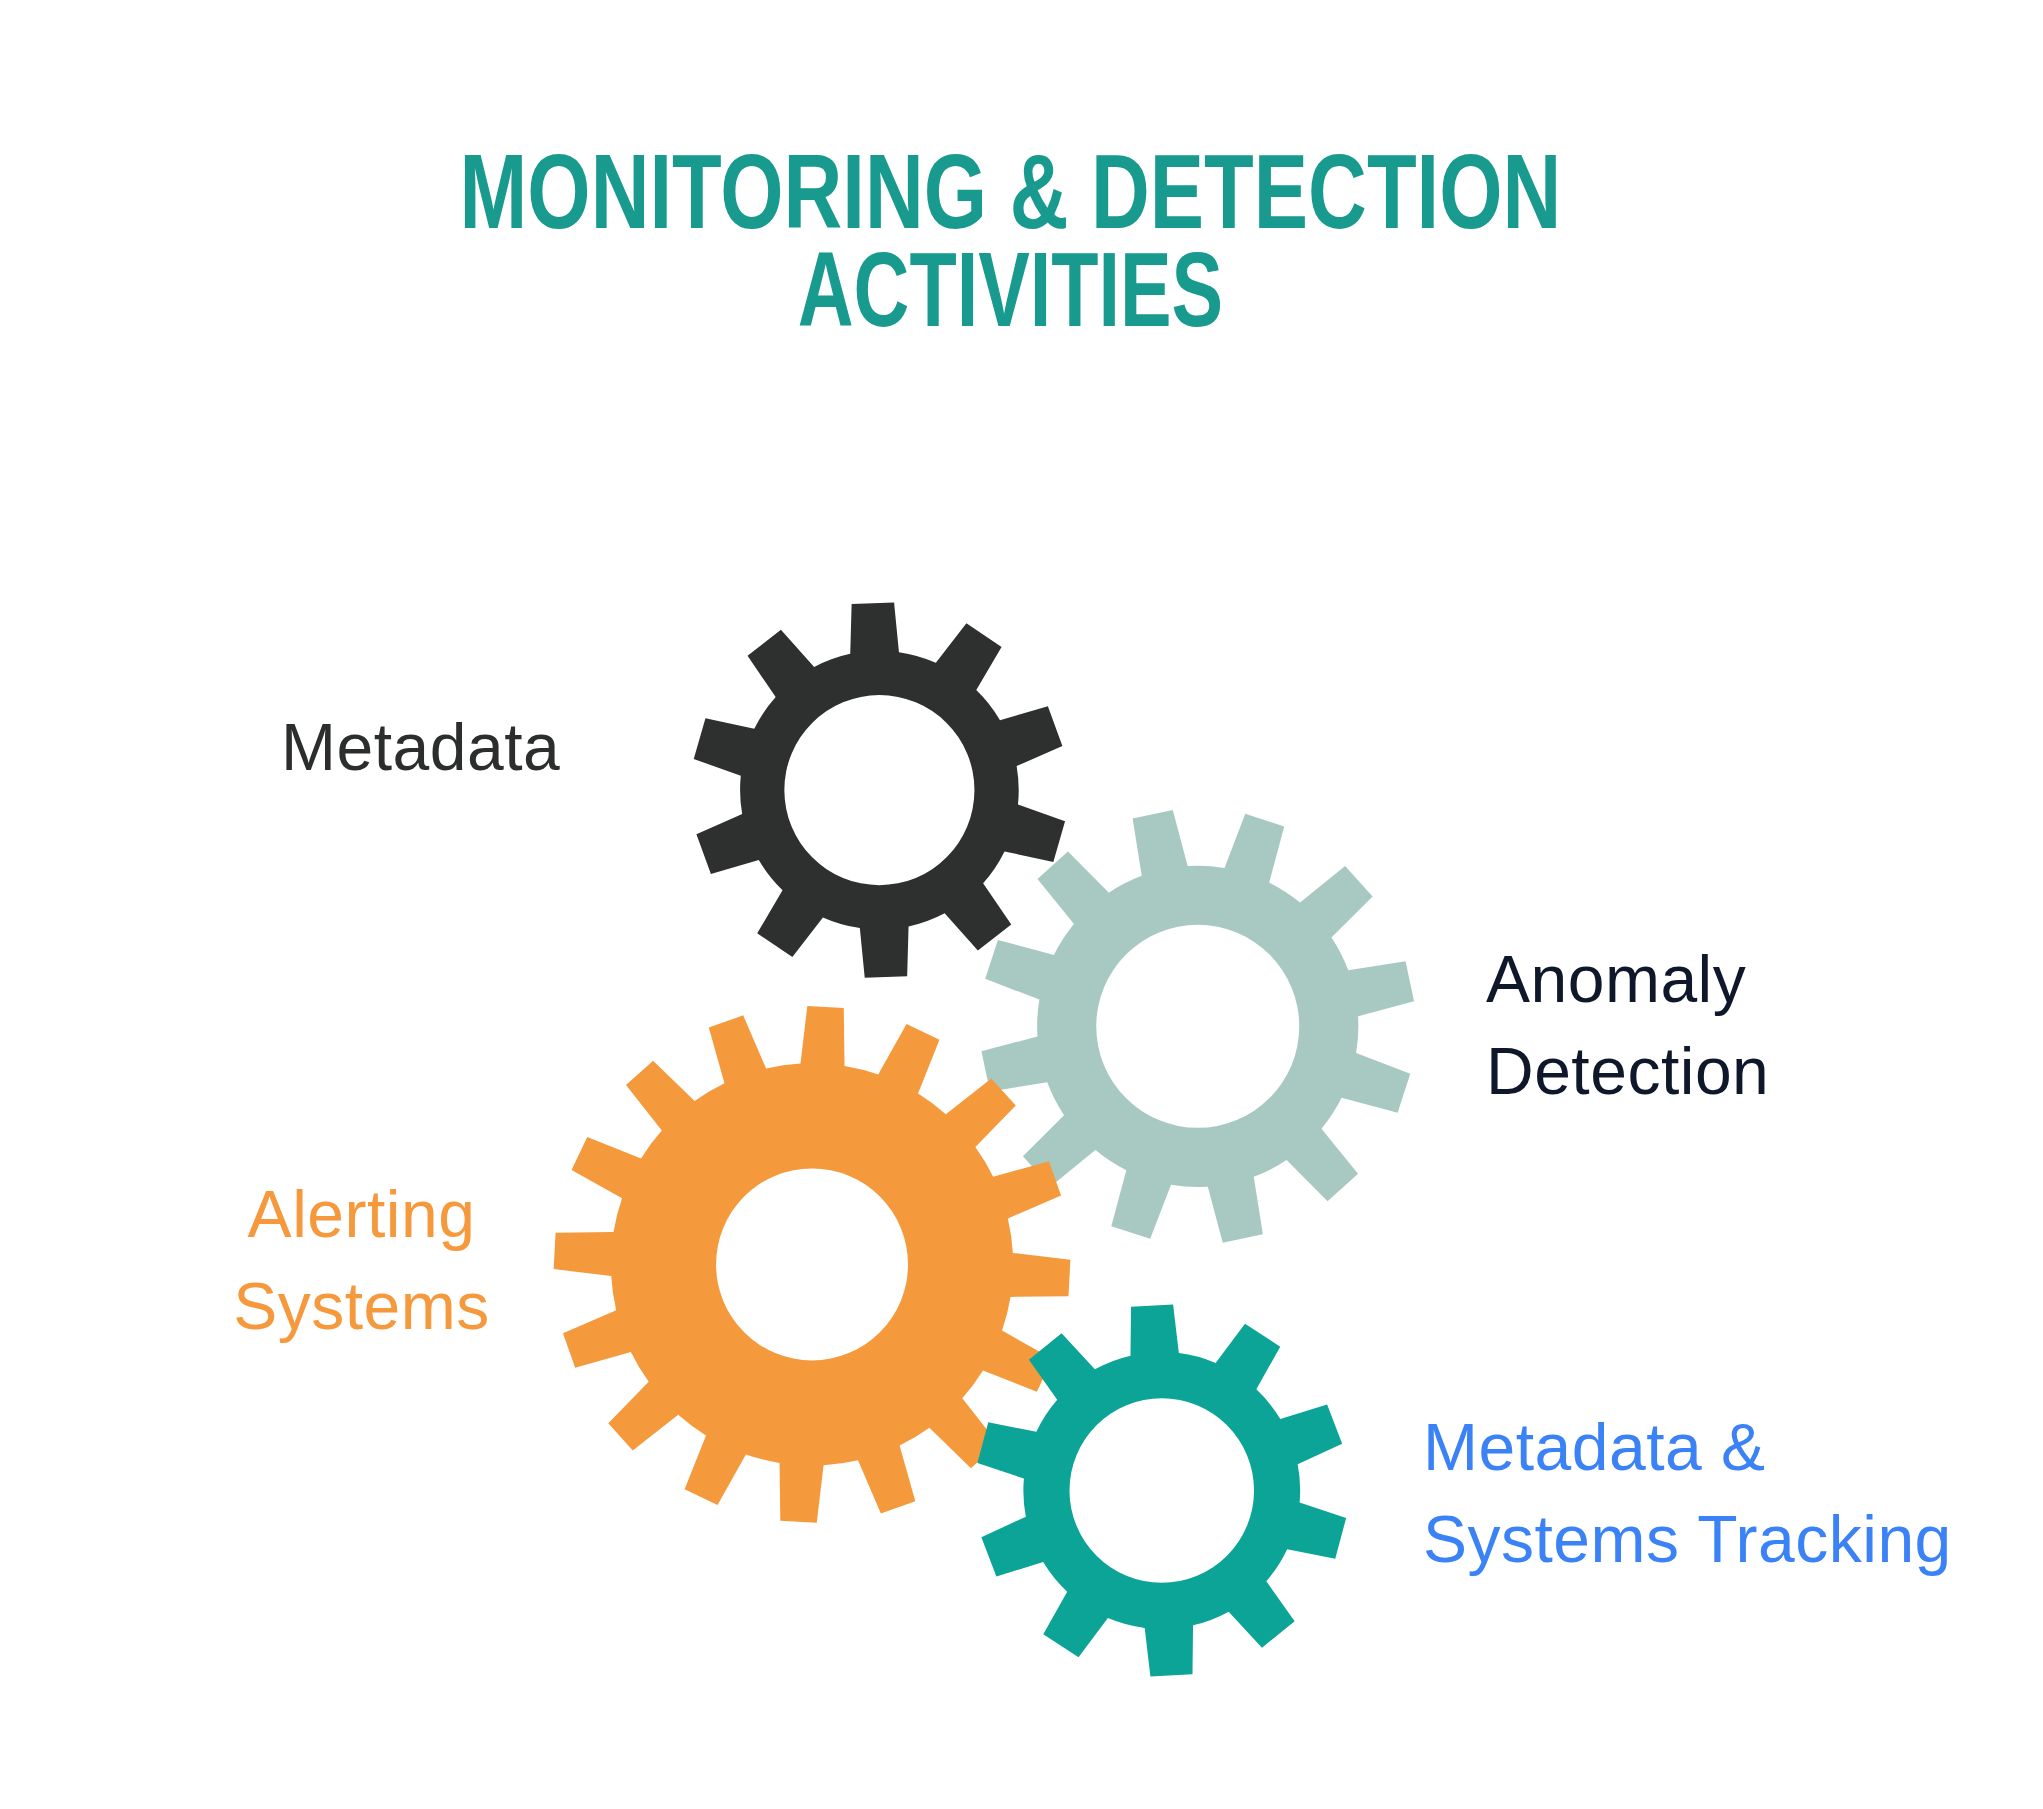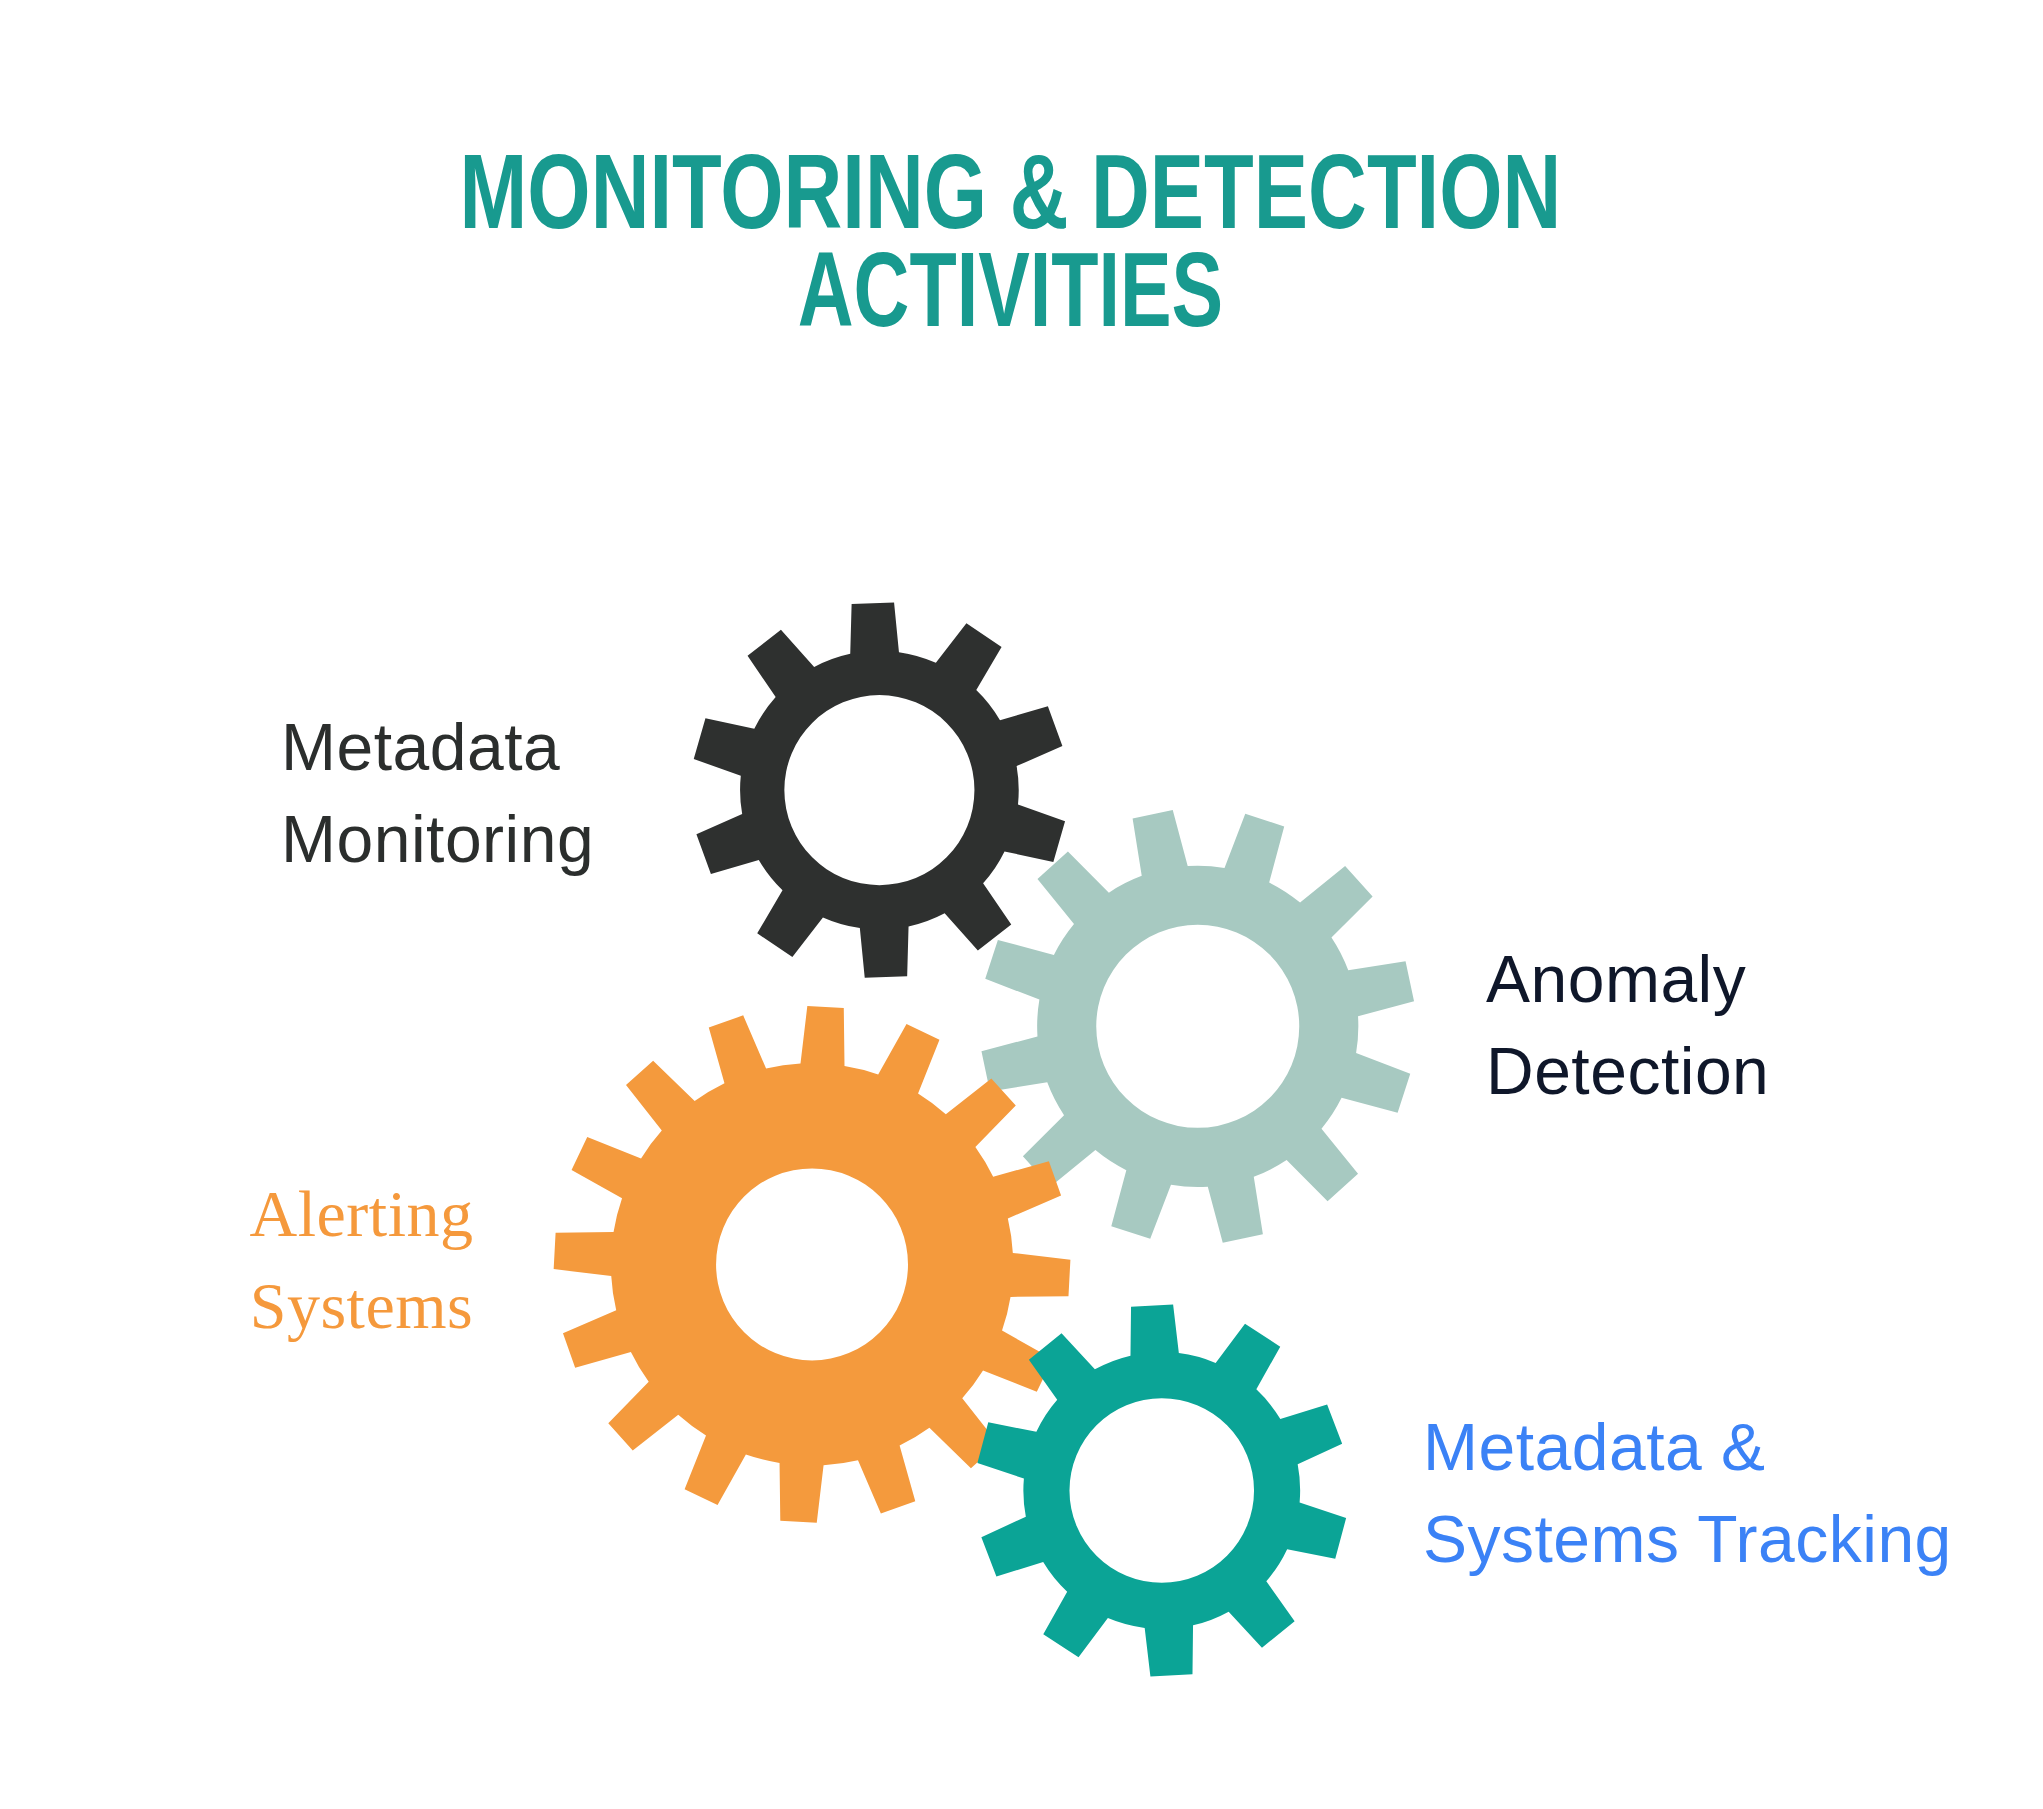--- a/index.html
+++ b/index.html
@@ -38,29 +38,28 @@
         <path d="M1327.0,940.4L1349.5,881.7L1391.7,895.4L1375.4,956.1A174 174 0 0 1 1408.9,977.9L1457.7,938.3L1487.5,971.3L1442.9,1015.7A174 174 0 0 1 1461.1,1051.3L1523.2,1041.4L1532.4,1084.9L1471.7,1101.1A174 174 0 0 1 1469.6,1141.0L1528.3,1163.5L1514.6,1205.7L1453.9,1189.4A174 174 0 0 1 1432.1,1222.9L1471.7,1271.7L1438.7,1301.5L1394.3,1256.9A174 174 0 0 1 1358.7,1275.1L1368.6,1337.2L1325.1,1346.4L1308.9,1285.7A174 174 0 0 1 1269.0,1283.6L1246.5,1342.3L1204.3,1328.6L1220.6,1267.9A174 174 0 0 1 1187.1,1246.1L1138.3,1285.7L1108.5,1252.7L1153.1,1208.3A174 174 0 0 1 1134.9,1172.7L1072.8,1182.6L1063.6,1139.1L1124.3,1122.9A174 174 0 0 1 1126.4,1083.0L1067.7,1060.5L1081.4,1018.3L1142.1,1034.6A174 174 0 0 1 1163.9,1001.1L1124.3,952.3L1157.3,922.5L1201.7,967.1A174 174 0 0 1 1237.3,948.9L1227.4,886.8L1270.9,877.6L1287.1,938.3A174 174 0 0 1 1327.0,940.4ZM1408.0,1112A110 110 0 1 0 1188.0,1112A110 110 0 1 0 1408.0,1112Z" fill="#a7c9c1" fill-rule="evenodd"></path>
         <path d="M867.5,1152.4L874.9,1090.0L914.4,1092.1L915.2,1154.9A218 218 0 0 1 951.7,1164.1L982.4,1109.4L1018.1,1126.4L994.9,1184.7A218 218 0 0 1 1025.0,1207.2L1074.3,1168.4L1100.8,1197.8L1057.0,1242.8A218 218 0 0 1 1076.3,1275.1L1136.7,1258.1L1149.9,1295.4L1092.2,1320.2A218 218 0 0 1 1097.6,1357.5L1160.0,1364.9L1157.9,1404.4L1095.1,1405.2A218 218 0 0 1 1085.9,1441.7L1140.6,1472.4L1123.6,1508.1L1065.3,1484.9A218 218 0 0 1 1042.8,1515.0L1081.6,1564.3L1052.2,1590.8L1007.2,1547.0A218 218 0 0 1 974.9,1566.3L991.9,1626.7L954.6,1639.9L929.8,1582.2A218 218 0 0 1 892.5,1587.6L885.1,1650.0L845.6,1647.9L844.8,1585.1A218 218 0 0 1 808.3,1575.9L777.6,1630.6L741.9,1613.6L765.1,1555.3A218 218 0 0 1 735.0,1532.8L685.7,1571.6L659.2,1542.2L703.0,1497.2A218 218 0 0 1 683.7,1464.9L623.3,1481.9L610.1,1444.6L667.8,1419.8A218 218 0 0 1 662.4,1382.5L600.0,1375.1L602.1,1335.6L664.9,1334.8A218 218 0 0 1 674.1,1298.3L619.4,1267.6L636.4,1231.9L694.7,1255.1A218 218 0 0 1 717.2,1225.0L678.4,1175.7L707.8,1149.2L752.8,1193.0A218 218 0 0 1 785.1,1173.7L768.1,1113.3L805.4,1100.1L830.2,1157.8A218 218 0 0 1 867.5,1152.4ZM984.0,1370A104 104 0 1 0 776.0,1370A104 104 0 1 0 984.0,1370Z" fill="#f49a3d" fill-rule="evenodd"></path>
         <path d="M1225.1,1468.9L1225.7,1415.8L1271.3,1413.4L1277.5,1466.1A150 150 0 0 1 1317.4,1476.8L1349.2,1434.3L1387.4,1459.1L1361.5,1505.4A150 150 0 0 1 1387.5,1537.6L1438.2,1521.8L1454.5,1564.4L1406.3,1586.6A150 150 0 0 1 1408.4,1627.9L1458.8,1644.9L1447.0,1689.0L1394.9,1678.6A150 150 0 0 1 1372.3,1713.3L1403.0,1756.6L1367.6,1785.3L1331.5,1746.3A150 150 0 0 1 1292.9,1761.1L1292.3,1814.2L1246.7,1816.6L1240.5,1763.9A150 150 0 0 1 1200.6,1753.2L1168.8,1795.7L1130.6,1770.9L1156.5,1724.6A150 150 0 0 1 1130.5,1692.4L1079.8,1708.2L1063.5,1665.6L1111.7,1643.4A150 150 0 0 1 1109.6,1602.1L1059.2,1585.1L1071.0,1541.0L1123.1,1551.4A150 150 0 0 1 1145.7,1516.7L1115.0,1473.4L1150.4,1444.7L1186.5,1483.7A150 150 0 0 1 1225.1,1468.9ZM1359.0,1615A100 100 0 1 0 1159.0,1615A100 100 0 1 0 1359.0,1615Z" fill="#0ba496" fill-rule="evenodd"></path>
       </g>
     <text class="title-text" x="1095" y="247" text-anchor="middle" textLength="1194" lengthAdjust="spacingAndGlyphs" fill="#189a8f">MONITORING &amp; DETECTION</text>
     <text class="title-text" x="1095" y="353" text-anchor="middle" textLength="461" lengthAdjust="spacingAndGlyphs" fill="#189a8f">ACTIVITIES</text>
   </svg>
 
   <div class="label label-automated" style="color: rgb(43, 46, 45);">
     <div>Metadata</div>
-    <div>Monitoring</div>
   </div>
 
   <div class="label label-anomaly" style="color: #0f172a;">
     <div>Anomaly</div>
     <div>Detection</div>
   </div>
 
-  <div class="label label-alerting" style="color: rgb(245, 153, 60); font-family: Liberation Serif, serif;">
+  <div class="label label-alerting" style="color: rgb(245, 153, 60);">
     <div>Alerting</div>
     <div>Systems</div>
   </div>
 
   <div class="label label-metadata" style="color: #3b82f6;">
     <div>Metadata &amp;</div>
     <div>Systems Tracking</div>
   </div>
 
 </div>

